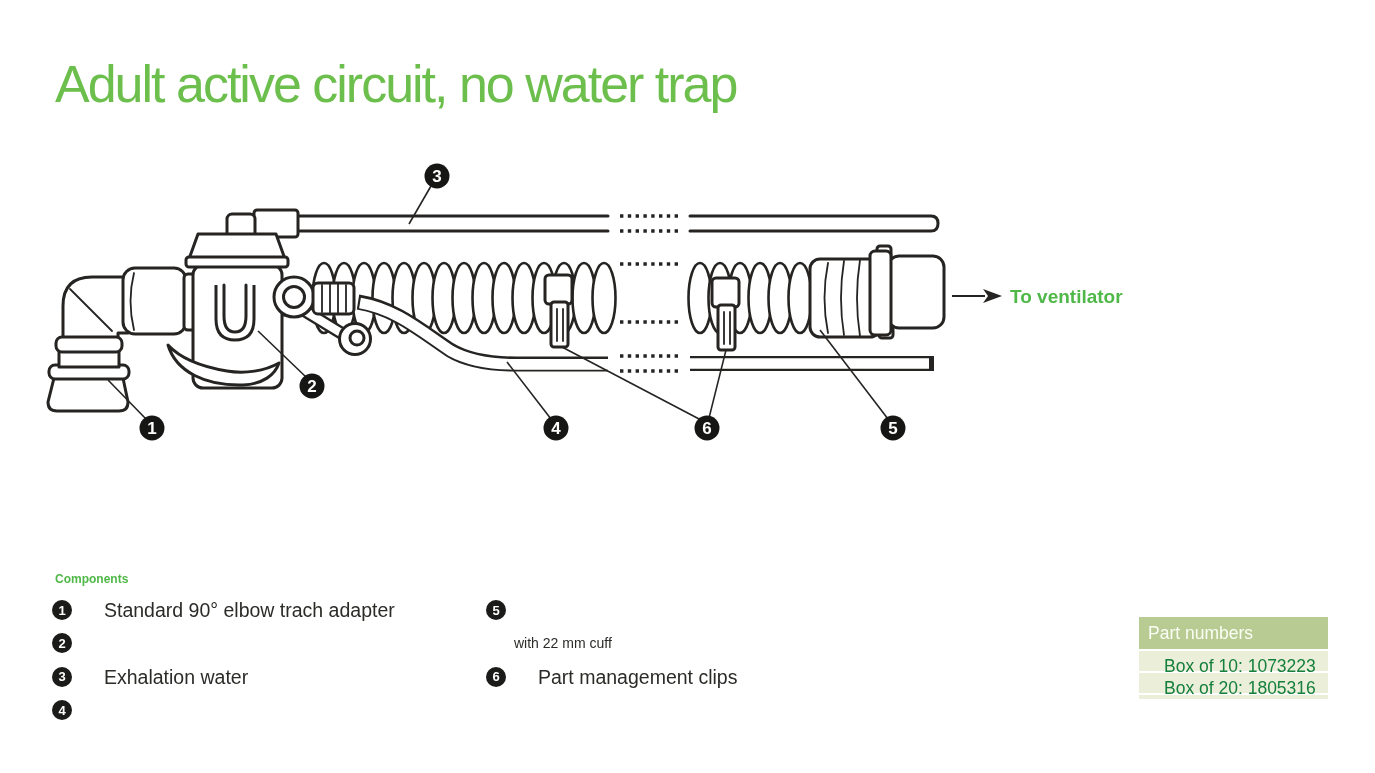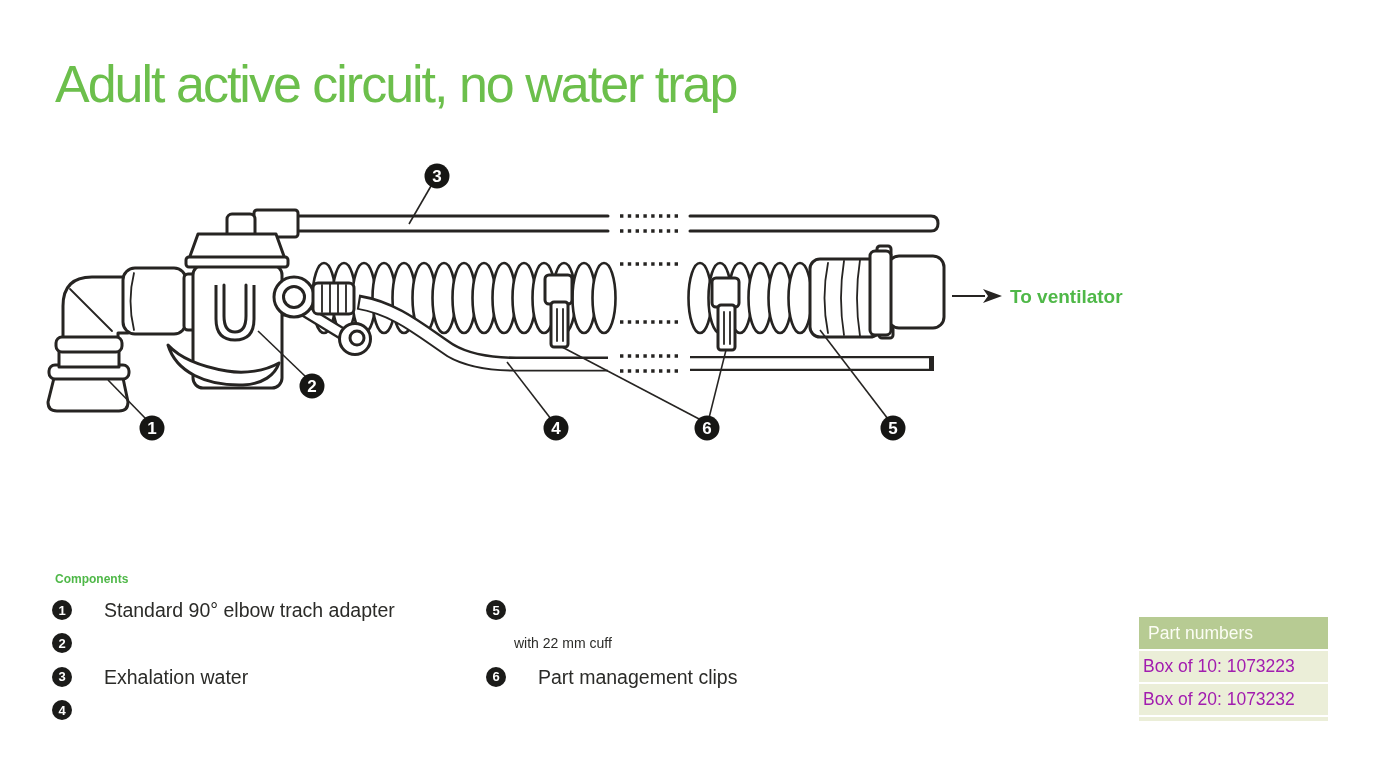--- a/index.html
+++ b/index.html
@@ -58,22 +58,22 @@
   .comp-text{line-height:25px;white-space:nowrap;margin-left:24px;}
   .comp-cont{margin-left:28px;font-size:14px;height:33.4px;line-height:25px;white-space:nowrap;}
 
   
   .partnos{position:absolute;left:1139px;top:617px;width:189px;}
   .pn-header{
     height:32px;line-height:32px;background:var(--panel-header);
     color:#fcfdf4;font-weight:normal;font-size:17.5px;padding-left:9px;
   }
   .pn-row{
-    margin-top:2px;height:31px;line-height:31px;background:var(--panel-row);
-    color:#a21caf;font-size:17.5px;padding-left:4px;white-space:nowrap;
+    margin-top:2px;height:20px;line-height:31px;background:var(--panel-row);
+    color:#15803d;font-size:17.5px;padding-left:25px;white-space:nowrap;
   }
   .pn-strip{margin-top:2px;height:4px;background:var(--panel-row);}
 </style>
 </head>
 <body>
 
 <h1 class="page-title">Adult active circuit, no water trap</h1>
 
 <div class="diagram">
   <svg viewBox="0 0 1180 500" xmlns="http://www.w3.org/2000/svg">
@@ -249,15 +249,15 @@
         <span class="bullet">6</span>
         <span class="comp-text">Part management clips</span>
       </div>
     </div>
   </div>
 </section>
 
 <aside class="partnos">
   <div class="pn-header">Part numbers</div>
   <div class="pn-row">Box of 10: 1073223</div>
-  <div class="pn-row">Box of 20: 1073232</div>
+  <div class="pn-row">Box of 20: 1805316</div>
   <div class="pn-strip"></div>
 </aside>
 
 </body></html>

